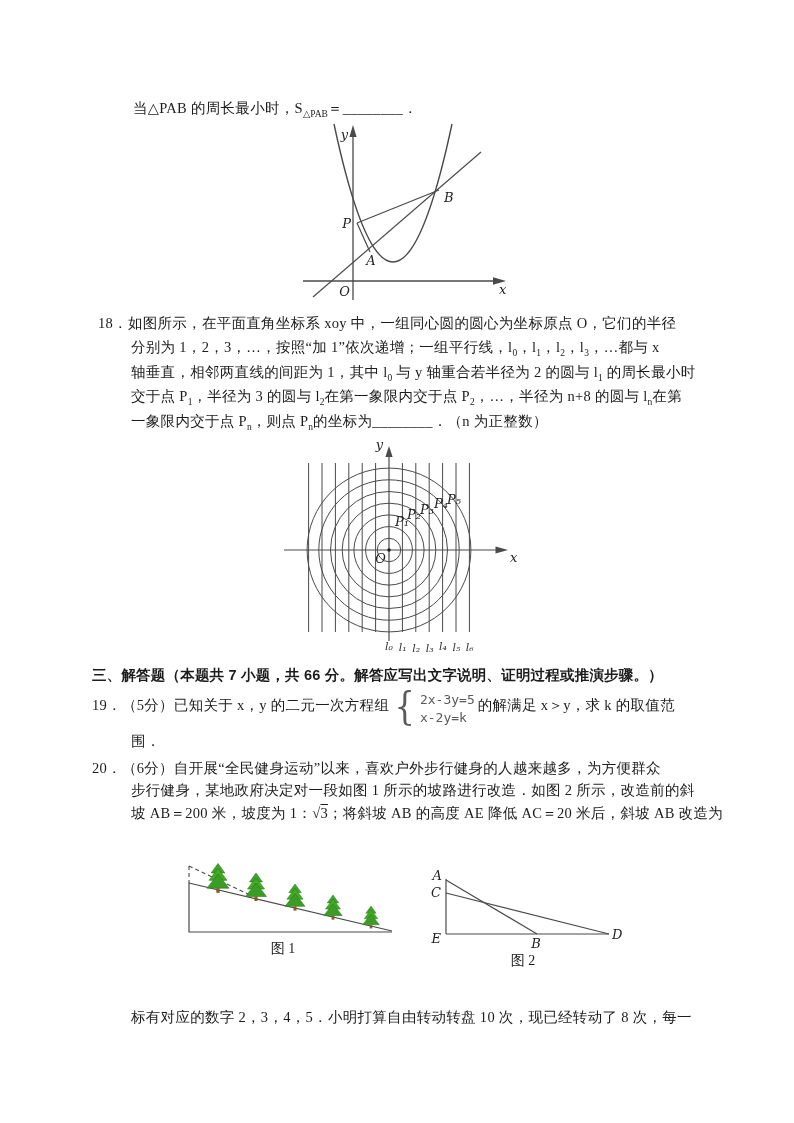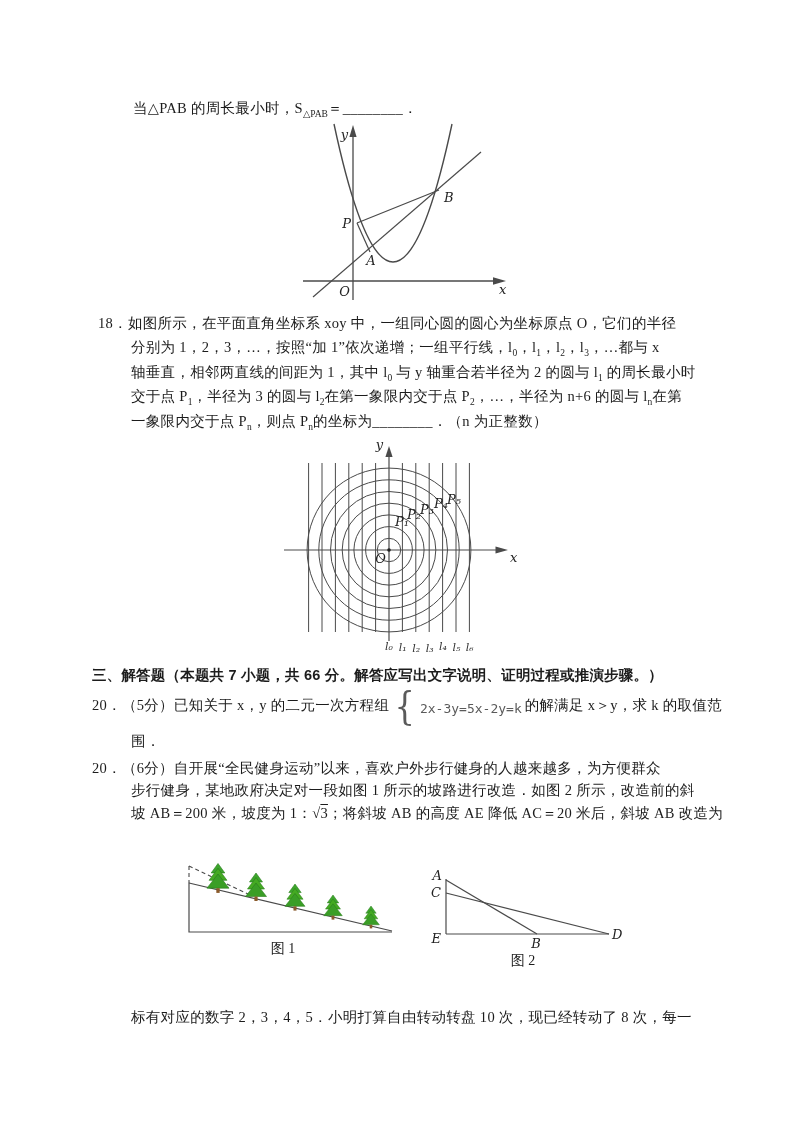--- a/index.html
+++ b/index.html
@@ -19,21 +19,21 @@
   .q19row{
     position:absolute;display:flex;align-items:center;
     font-size:14.5px;white-space:nowrap;letter-spacing:.3px;
   }
   .sys{display:inline-flex;align-items:center;margin:0 3px;}
   .brace{
     font-family:"DejaVu Serif",serif;font-weight:400;
     font-size:40px;line-height:38px;color:#5a5a5a;margin-right:2px;
     transform:scaleX(.8);
   }
-  .eqs{display:flex;flex-direction:row;margin-top:8px;}
+  .eqs{display:flex;flex-direction:column;margin-top:8px;}
   .eq{
     font-family:"DejaVu Sans Mono","Liberation Mono",monospace;
     font-size:13px;line-height:18px;color:#5a5a5a;letter-spacing:0;
   }
   .fig{position:absolute;}
   svg .lbl{
     font-family:"DejaVu Serif","DejaVu Sans",serif;
     font-style:italic;font-size:13px;fill:#222;
   }
   svg .lbl-sm{
@@ -66,21 +66,21 @@
     <text class="lbl" x="499" y="294">x</text>
     <text class="lbl" x="350" y="296" text-anchor="end">O</text>
     <text class="lbl" x="351" y="228" text-anchor="end">P</text>
     <text class="lbl" x="371" y="265" text-anchor="middle">A</text>
     <text class="lbl" x="444" y="202">B</text>
   </svg>
 
   <div class="tline" style="top:311px;left:98px"><span>18．如图所示，在平面直角坐标系 xoy 中，一组同心圆的圆心为坐标原点 O，它们的半径</span></div>
   <div class="tline" style="top:335px;left:131px"><span>分别为 1，2，3，…，按照“加 1”依次递增；一组平行线，l</span><sub>0</sub><span>，l</span><sub>1</sub><span>，l</span><sub>2</sub><span>，l</span><sub>3</sub><span>，…都与 x</span></div>
   <div class="tline" style="top:360px;left:131px"><span>轴垂直，相邻两直线的间距为 1，其中 l</span><sub>0</sub><span> 与 y 轴重合若半径为 2 的圆与 l</span><sub>1</sub><span> 的周长最小时</span></div>
-  <div class="tline" style="top:384px;left:131px"><span>交于点 P</span><sub>1</sub><span>，半径为 3 的圆与 l</span><sub>2</sub><span>在第一象限内交于点 P</span><sub>2</sub><span>，…，半径为 n+6 的圆与 l</span><sub>n</sub><span>在第</span></div>
+  <div class="tline" style="top:384px;left:131px"><span>交于点 P</span><sub>1</sub><span>，半径为 3 的圆与 l</span><sub>2</sub><span>在第一象限内交于点 P</span><sub>2</sub><span>，…，半径为 n+8 的圆与 l</span><sub>n</sub><span>在第</span></div>
   <div class="tline" style="top:409px;left:131px"><span>一象限内交于点 P</span><sub>n</sub><span>，则点 P</span><sub>n</sub><span>的坐标为________．（n 为正整数）</span></div>
 
   <svg class="fig" style="left:278px;top:438px" width="245" height="218" viewBox="278 438 245 218">
     <g stroke-width="1">
       <line x1="308.6" y1="463" x2="308.6" y2="632"></line>
         <line x1="322" y1="463" x2="322" y2="632"></line>
       <line x1="335.4" y1="463" x2="335.4" y2="632"></line>
         <line x1="348.8" y1="463" x2="348.8" y2="632"></line>
       <line x1="362.2" y1="463" x2="362.2" y2="632"></line>
         <line x1="375.6" y1="463" x2="375.6" y2="632"></line>
@@ -118,21 +118,21 @@
     <text class="lbl-sm" x="416.2" y="652" text-anchor="middle">l₂</text>
     <text class="lbl-sm" x="429.6" y="652" text-anchor="middle">l₃</text>
     <text class="lbl-sm" x="443" y="650" text-anchor="middle">l₄</text>
     <text class="lbl-sm" x="456.4" y="651" text-anchor="middle">l₅</text>
     <text class="lbl-sm" x="469.8" y="651" text-anchor="middle">l₆</text>
   </svg>
 
   <div class="tline hei" style="top:663px;left:92px">三、解答题（本题共 7 小题，共 66 分。解答应写出文字说明、证明过程或推演步骤。）</div>
 
   <div class="q19row" style="top:684px;left:92px;height:42px">
-    <span>20．（5分）已知关于 x，y 的二元一次方程组</span>
+    <span>19．（5分）已知关于 x，y 的二元一次方程组</span>
     <span class="sys">
       <span class="brace">{</span>
       <span class="eqs">
         <span class="eq">2x-3y=5</span>
         <span class="eq">x-2y=k</span>
       </span>
     </span>
     <span>的解满足 x＞y，求 k 的取值范</span>
   </div>
   <div class="tline" style="top:729px;left:131px">围．</div>

